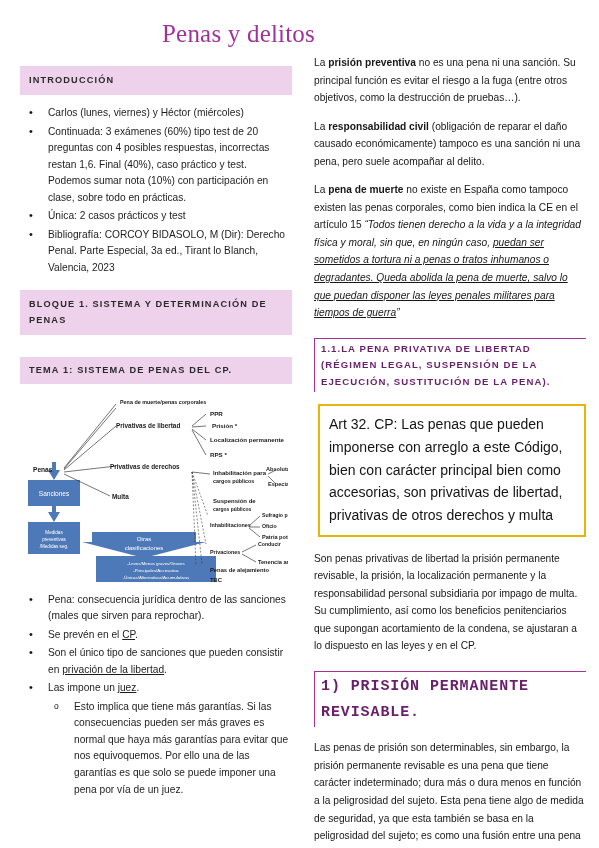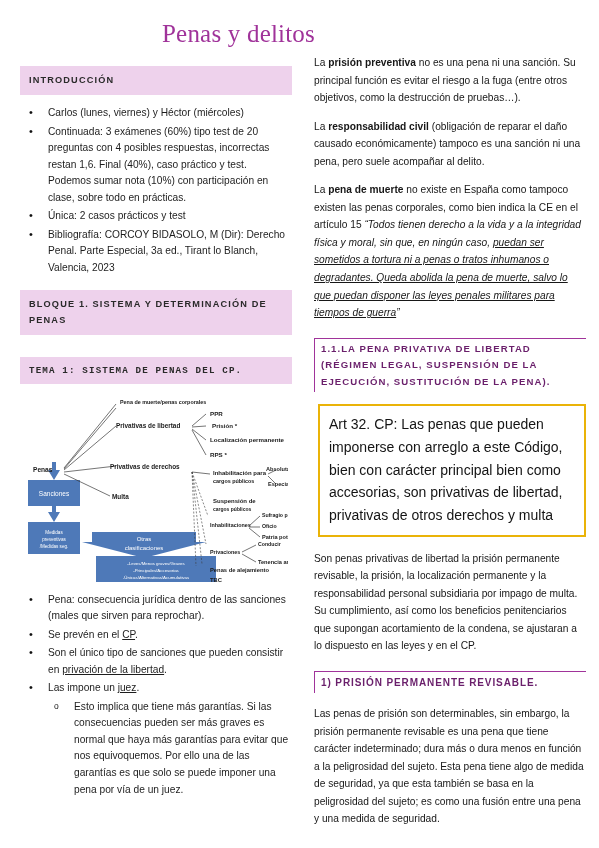--- a/index.html
+++ b/index.html
@@ -60,21 +60,20 @@
     letter-spacing: 1.15px;
     font-weight: 600;
     padding: 7px 9px 7px 9px;
     line-height: 1.65;
     margin: 14px 0 10px 0;
   }
   .pink-head.tema {
     padding: 6px 0 6px 9px;
     margin-top: 22px;
     margin-bottom: 12px;
-    font-family: Liberation Mono, monospace;
   }
 
   
   ul.bul {
     list-style: none;
     margin: 0 0 0 0;
     padding: 0;
   }
   ul.bul > li {
     position: relative;
@@ -143,22 +142,23 @@
   .subhead-inner {
     border-left: 1.6px solid #a0339a;
     padding: 2px 0 2px 6px;
     font-size: 9.6px;
     letter-spacing: 1.05px;
     line-height: 1.72;
     color: #6a1f6b;
     font-weight: 600;
   }
   .subhead.small .subhead-inner {
-    font-size: 10px;
+    font-size: 15px;
     letter-spacing: 0.9px;
+    font-family: Liberation Mono, monospace;
   }
 
   
   .quote-box {
     border: 2px solid #eab308;
     padding: 7px 9px 8px 9px;
     font-size: 14px;
     line-height: 1.62;
     margin: 4px 0 13px 4px;
     color: #141414;

